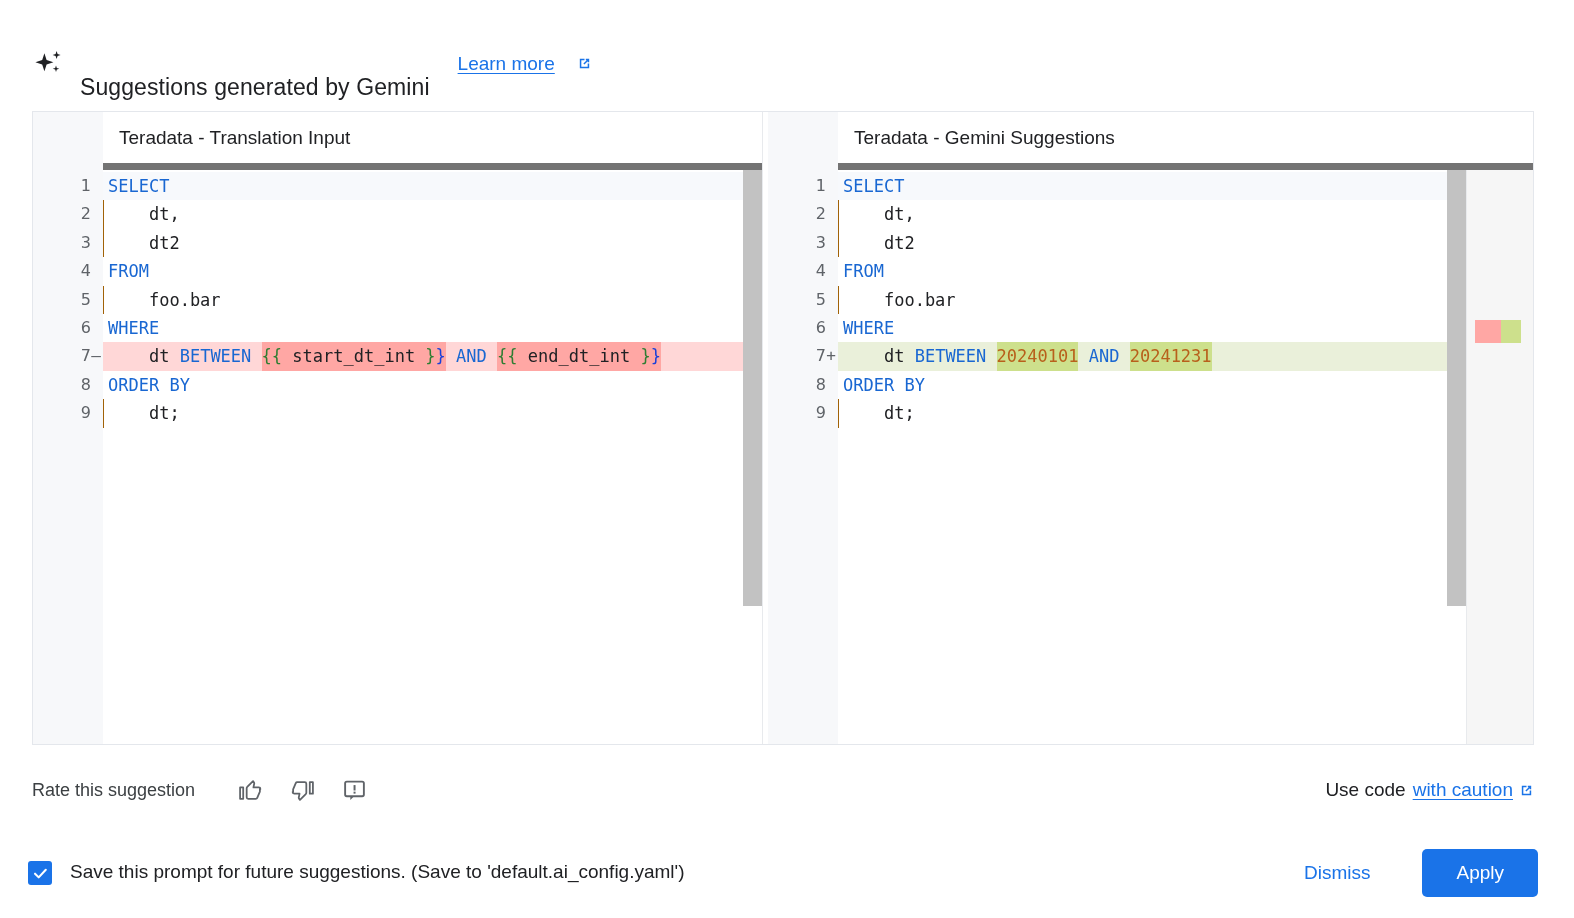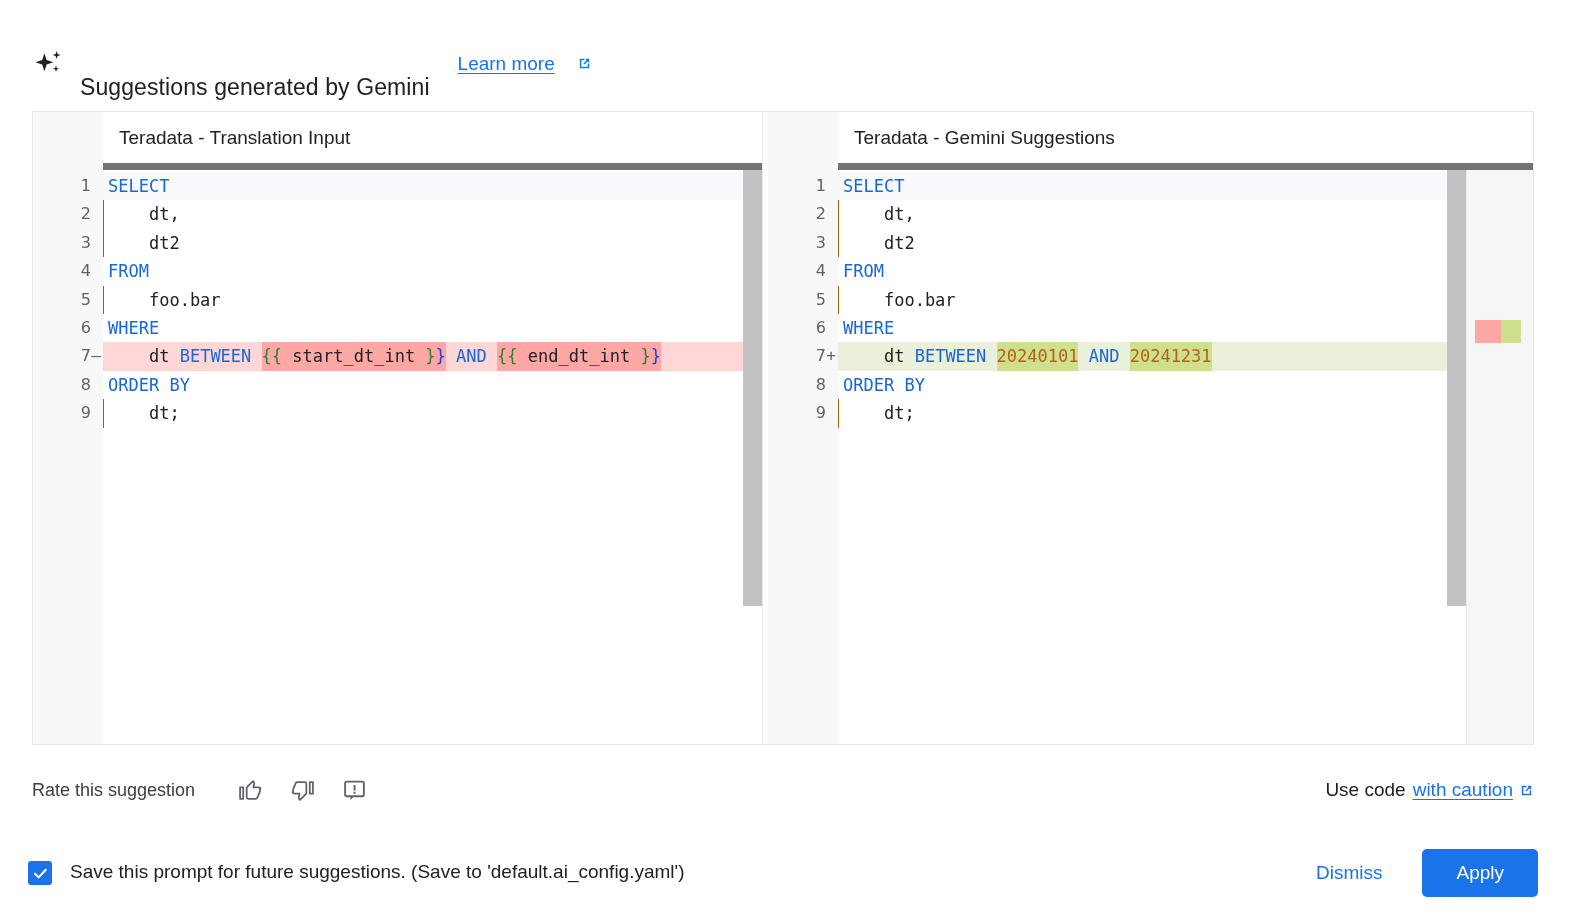--- a/index.html
+++ b/index.html
@@ -153,21 +153,21 @@
     display: flex; align-items: center; justify-content: space-between;
   }
   .footer-left { display: flex; align-items: flex-start; }
   .checkbox {
     width: 24px; height: 24px; border-radius: 3px;
     background: #1a73e8; display: inline-flex; align-items: center; justify-content: center;
     cursor: pointer; flex: 0 0 auto;
   }
   .checkbox svg { display: block; }
   .save-label { margin-left: 18px; font-size: 19px; color: #202124; white-space: nowrap; }
-  .footer-right { display: flex; align-items: center; gap: 26px; }
+  .footer-right { display: flex; align-items: center; gap: 38px; }
   .btn-text {
     color: #1a73e8; font-size: 19px; padding: 10px 14px; cursor: pointer;
     background: transparent; border: none; font-family: inherit; border-radius: 4px;
   }
   .btn-primary {
     background: #1a73e8; color: #ffffff; font-size: 19px;
     padding: 13px 34px; border: none; border-radius: 5px; cursor: pointer;
     font-family: inherit;
   }
 </style>

